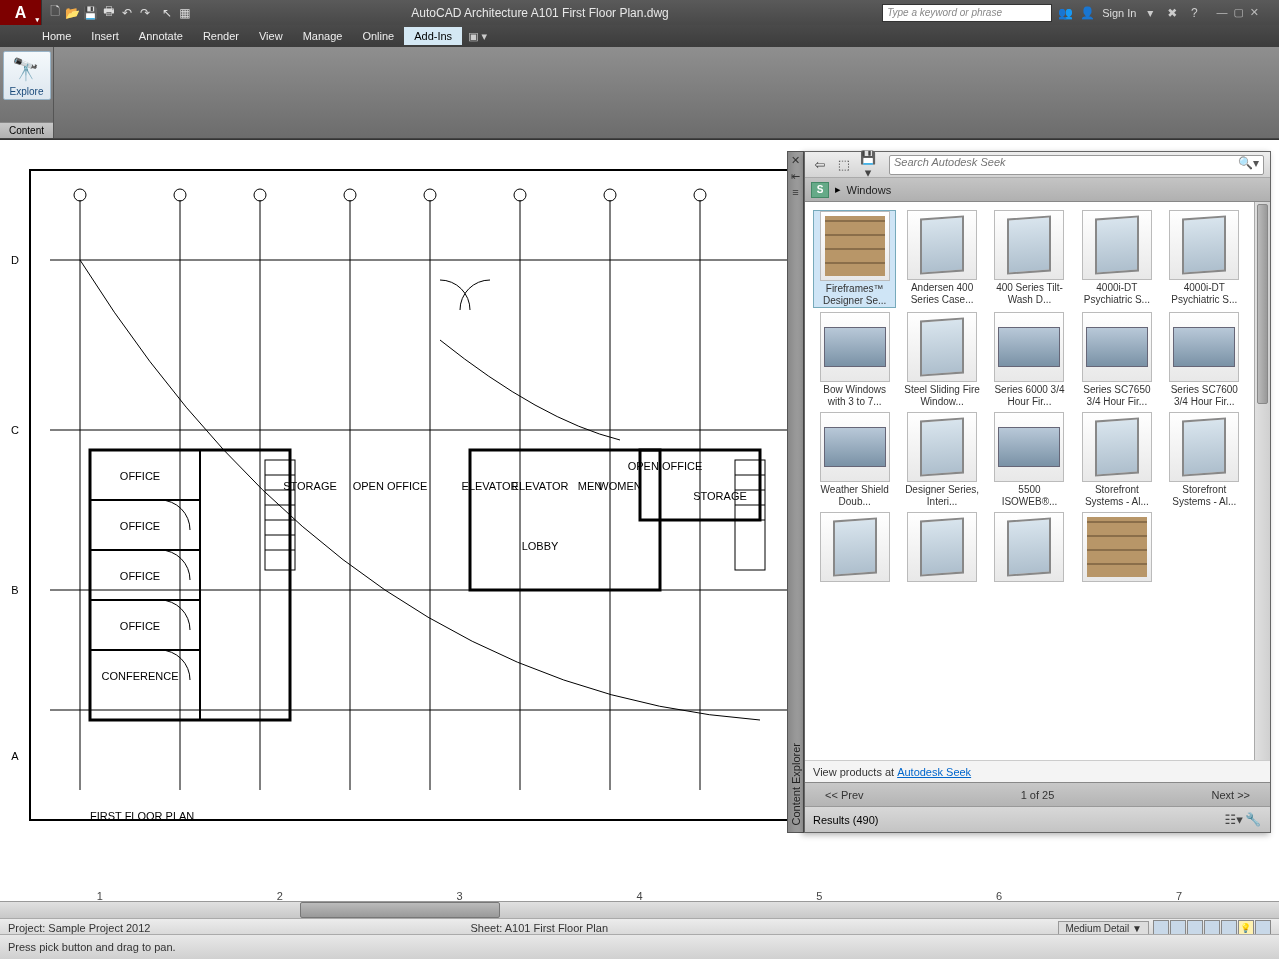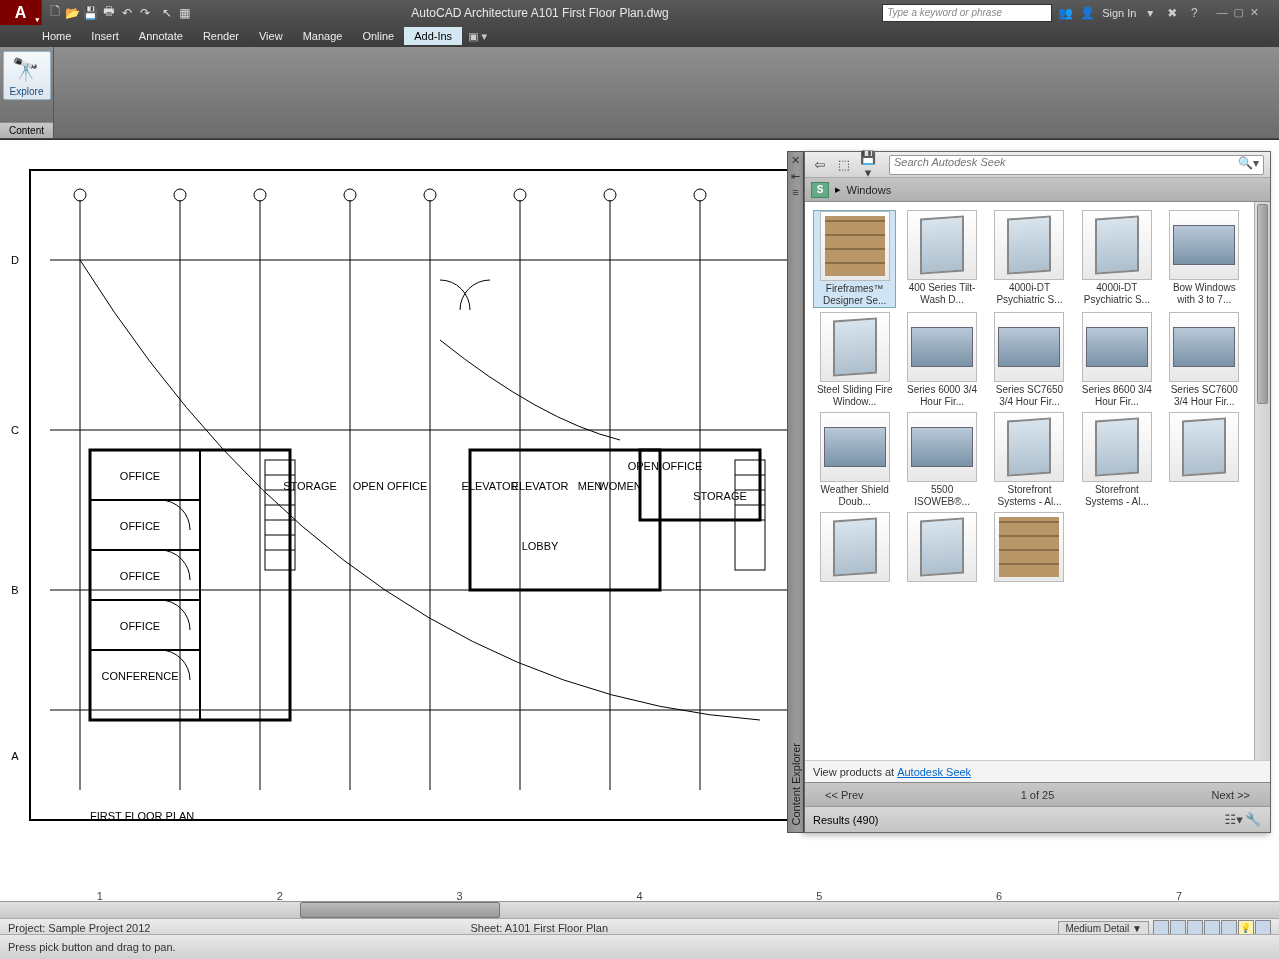--- a/index.html
+++ b/index.html
@@ -281,20 +281,26 @@
         <div class="gcell selected">
           <div class="thumb">
             <div class="win-grid-art"></div>
           </div>
           <div class="glabel">Fireframes™ Designer Se...</div>
         </div>
         <div class="gcell">
           <div class="thumb">
             <div class="win-single"></div>
           </div>
+          <div class="glabel">Andersen 400 Series Case...</div>
+        </div>
+        <div class="gcell">
+          <div class="thumb">
+            <div class="win-single"></div>
+          </div>
           <div class="glabel">400 Series Tilt-Wash D...</div>
         </div>
         <div class="gcell">
           <div class="thumb">
             <div class="win-single"></div>
           </div>
           <div class="glabel">4000i-DT Psychiatric S...</div>
         </div>
         <div class="gcell">
           <div class="thumb">
@@ -323,33 +329,33 @@
         <div class="gcell">
           <div class="thumb">
             <div class="win-photo"></div>
           </div>
           <div class="glabel">Series SC7650 3/4 Hour Fir...</div>
         </div>
         <div class="gcell">
           <div class="thumb">
             <div class="win-photo"></div>
           </div>
-          <div class="glabel">Series 8600 3/4 Hour Fir...</div>
-        </div>
-        <div class="gcell">
-          <div class="thumb">
-            <div class="win-photo"></div>
-          </div>
           <div class="glabel">Series SC7600 3/4 Hour Fir...</div>
         </div>
         <div class="gcell">
           <div class="thumb">
             <div class="win-photo"></div>
           </div>
           <div class="glabel">Weather Shield Doub...</div>
+        </div>
+        <div class="gcell">
+          <div class="thumb">
+            <div class="win-single"></div>
+          </div>
+          <div class="glabel">Designer Series, Interi...</div>
         </div>
         <div class="gcell">
           <div class="thumb">
             <div class="win-photo"></div>
           </div>
           <div class="glabel">5500 ISOWEB®...</div>
         </div>
         <div class="gcell">
           <div class="thumb">
             <div class="win-single"></div>

